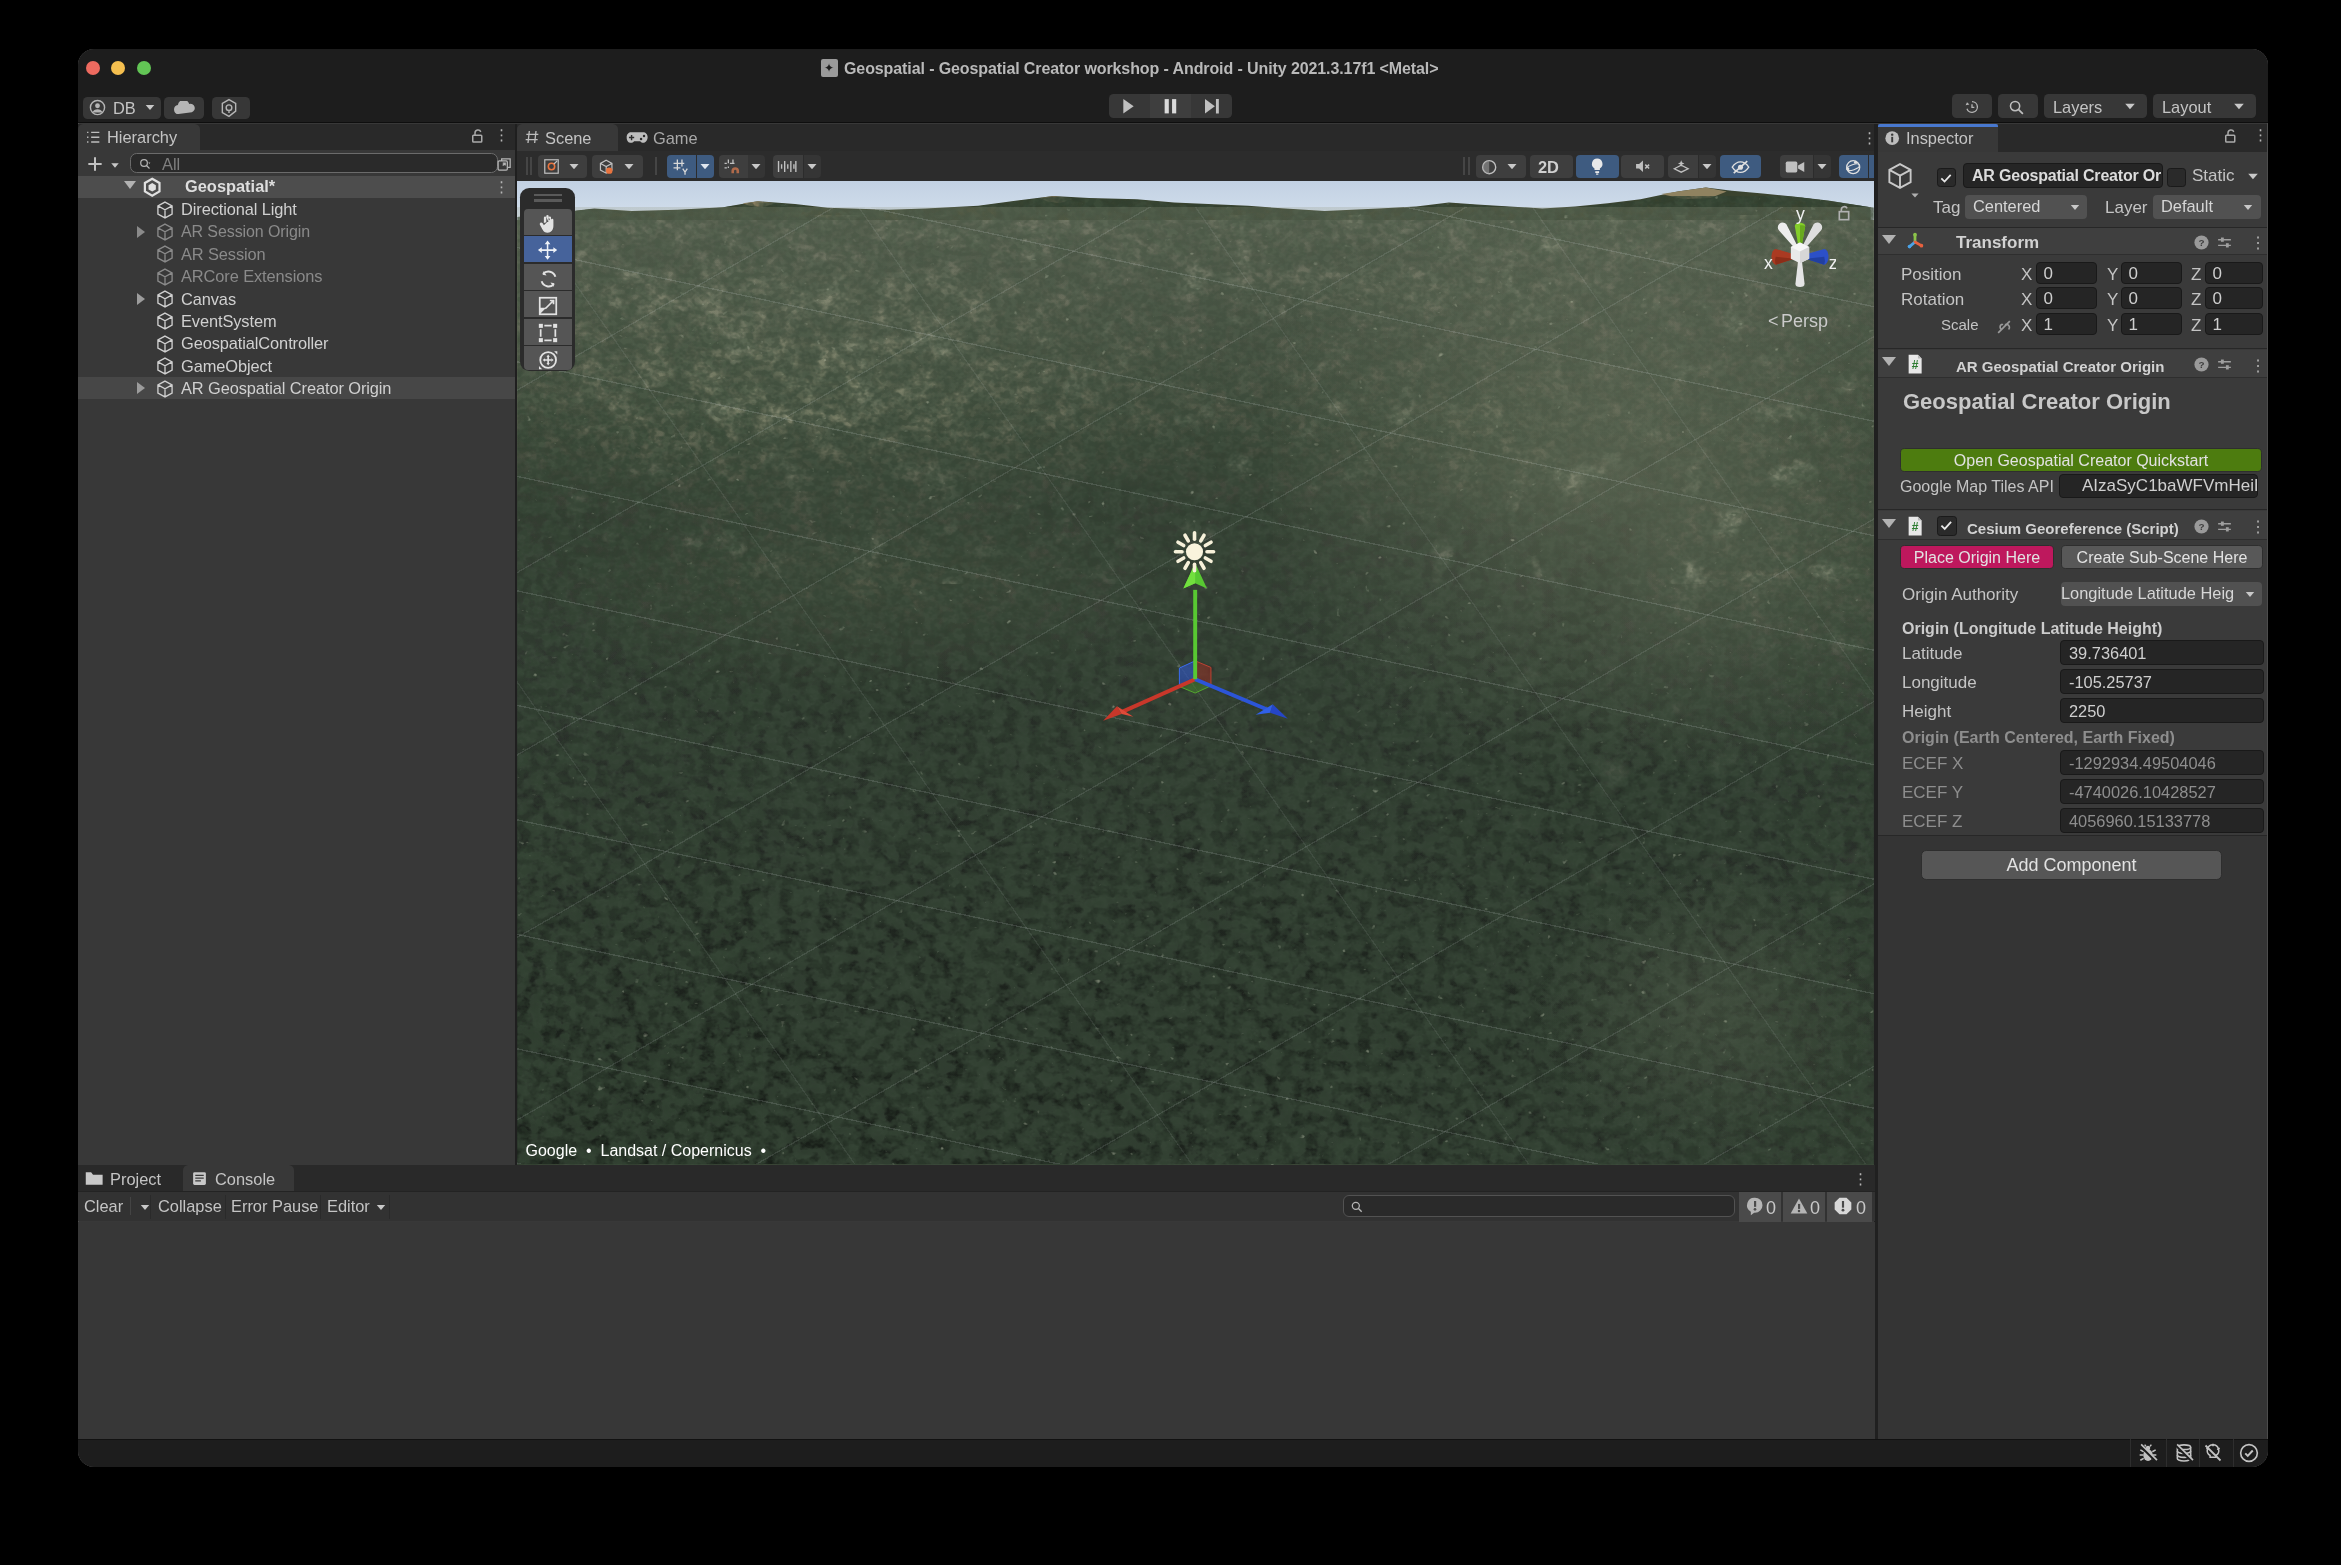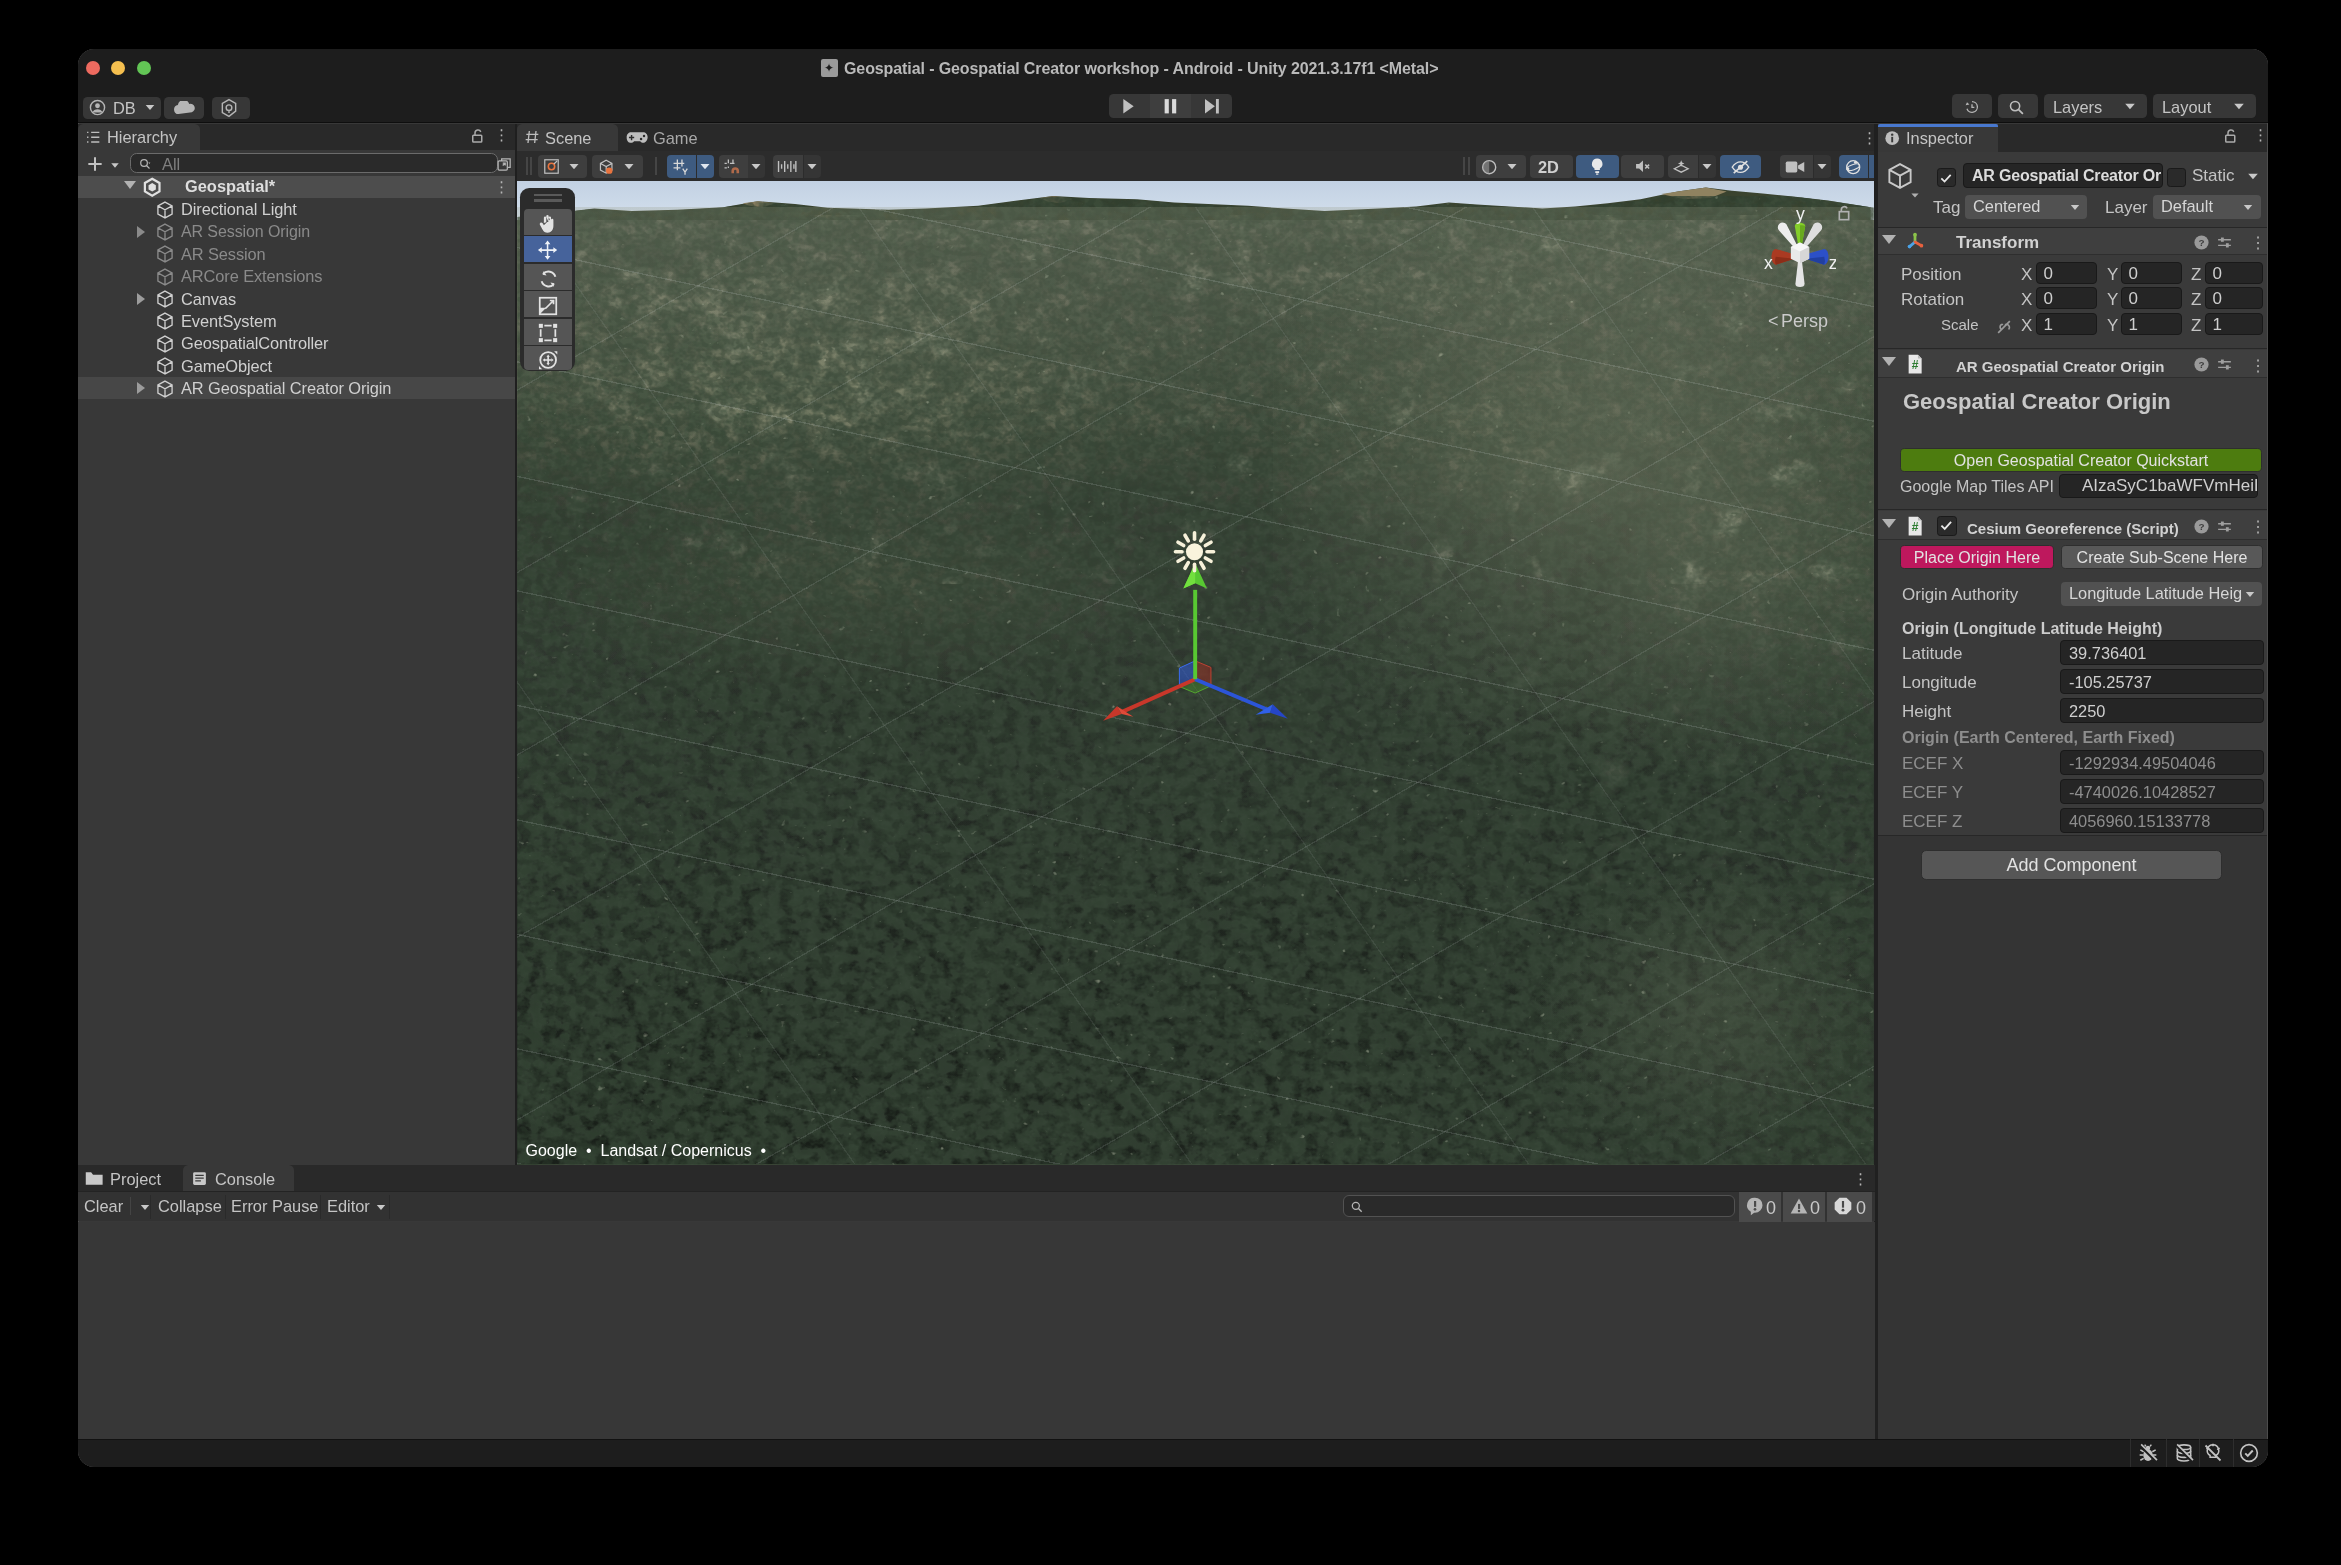--- a/index.html
+++ b/index.html
@@ -565,21 +565,21 @@
       </svg>
 <svg class="a" style="left:2216px;top:518px" width="17" height="17" viewBox="0 0 24 24" stroke="#9f9f9f" stroke-width="2" fill="none">
         <path d="M3 8h18M3 16h18"></path>
         <rect x="7" y="5" width="4" height="6" fill="#9f9f9f" stroke="none"></rect>
         <rect x="14" y="13" width="4" height="6" fill="#9f9f9f" stroke="none"></rect>
       </svg>
 <div class="a txt" style="left:2250px;top:517px;font-size:16px;color:#b0b0b0">⋮</div>
 <div class="a" style="left:1900px;top:545px;width:154px;height:24px;background:#be185d;border:0.7px solid #2e2e2e;border-radius:4.6px;color:#e2e2e2;font-size:16px;text-align:center;line-height:23px">Place Origin Here</div>
 <div class="a" style="left:2061px;top:545px;width:202px;height:24px;background:#585858;border:0.7px solid #2e2e2e;border-radius:4.6px;color:#e2e2e2;font-size:16px;text-align:center;line-height:23px">Create Sub-Scene Here</div>
 <div class="a txt" style="left:1902px;top:585px;font-size:17px">Origin Authority</div>
-<div class="a drop" style="left:2061px;top:582px;width:201px;height:24px;line-height:23px;padding-left:8px">Longitude Latitude Heig</div>
+<div class="a drop" style="left:2061px;top:582px;width:201px;height:24px;line-height:23px;">Longitude Latitude Heig</div>
 <div class="a dar" style="left:2244px;top:591px;transform:scale(.7)"></div>
 <div class="a txt" style="left:1902px;top:620px;font-weight:bold;font-size:16px;color:#cccccc">Origin (Longitude Latitude Height)</div>
 <div class="a txt" style="left:1902px;top:644px;font-size:17px">Latitude</div>
 <div class="a field" style="left:2060px;top:640px;width:204px;height:25px;line-height:24px;padding-left:8px;font-size:16.4px">39.736401</div>
 <div class="a txt" style="left:1902px;top:673px;font-size:17px">Longitude</div>
 <div class="a field" style="left:2060px;top:669px;width:204px;height:25px;line-height:24px;padding-left:8px;font-size:16.4px">-105.25737</div>
 <div class="a txt" style="left:1902px;top:702px;font-size:17px">Height</div>
 <div class="a field" style="left:2060px;top:698px;width:204px;height:25px;line-height:24px;padding-left:8px;font-size:16.4px">2250</div>
 <div class="a txt" style="left:1902px;top:729px;font-weight:bold;font-size:16px;color:#8e8e8e">Origin (Earth Centered, Earth Fixed)</div>
 <div class="a txt" style="left:1902px;top:754px;font-size:17px;color:#8e8e8e">ECEF X</div>

